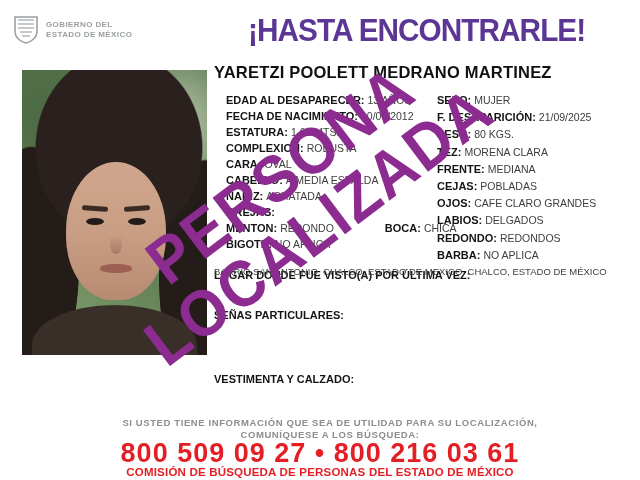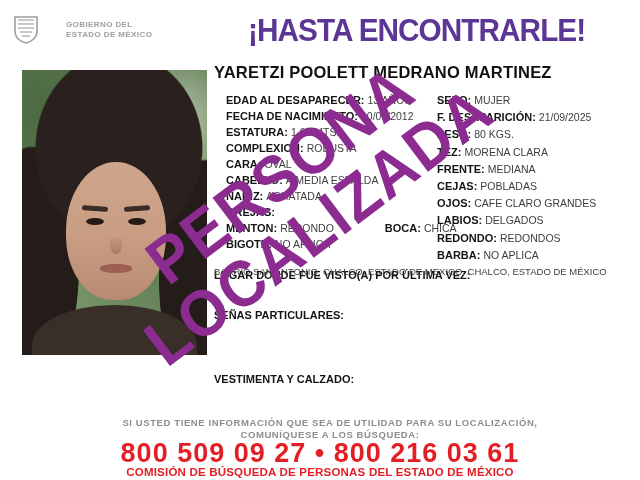--- a/index.html
+++ b/index.html
@@ -5,21 +5,21 @@
   * { margin: 0; padding: 0; box-sizing: border-box; }
   html,body { background:#fff; }
   body { font-family: "Liberation Sans", sans-serif; }
   .poster {
     position: relative; width: 640px; height: 480px; background: #fff;
     overflow: hidden;
   }
   
   .logo { position:absolute; left:12px; top:15px; display:flex; align-items:center; gap:6px; }
   .logo svg { display:block; }
-  .logo-text { color:#9aa0a4; font-size:8px; font-weight:bold; letter-spacing:.4px; line-height:1.25;margin-left:20px; }
+  .logo-text { color:#9aa0a4; font-size:8px; font-weight:bold; letter-spacing:.4px; line-height:1.25; }
   .title {
     position:absolute; left:248px; top:13px; width:340px; text-align:center;
     font-size:31px; font-weight:800; letter-spacing:-1px; color:#5c3694;
     transform: scaleX(.96); transform-origin:left top; white-space:nowrap;
   }
   
   .photo {
     position:absolute; left:22px; top:70px; width:185px; height:285px; overflow:hidden;
     background:
       radial-gradient(90px 120px at 85% 20%, #b9c6ae 0%, rgba(185,198,174,0) 70%),

